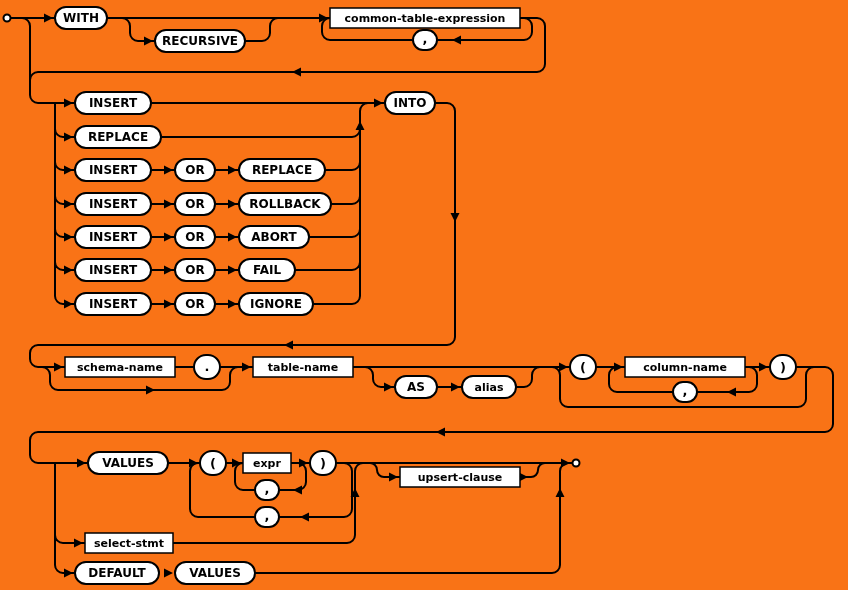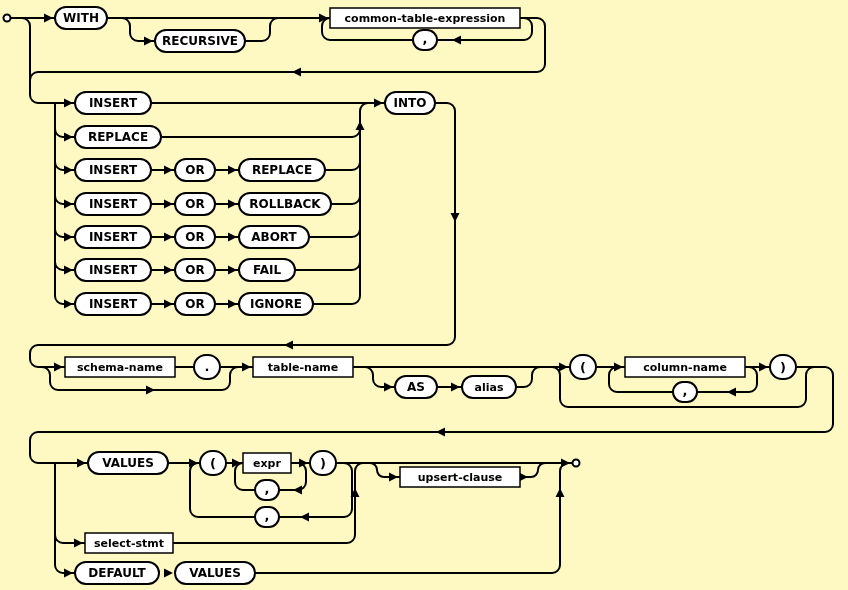--- a/index.html
+++ b/index.html
@@ -1,17 +1,17 @@
 <!DOCTYPE html>
 <html><head>
 <meta charset="utf-8">
 <style>
   html,body { margin:0; padding:0; background:#ffffff; }
   #page-canvas {
-    position:relative; width:848px; height:590px; background:#fef9c3;
+    position:relative; width:848px; height:590px; background:#f97316;
     font-family:"DejaVu Sans", sans-serif;
   }
   svg { display:block; }
   .rail   { fill:none; stroke:#000; stroke-width:2; }
   .thinbx { fill:#fff; stroke:#000; stroke-width:1.5; }
   .pill   { fill:#fff; stroke:#000; stroke-width:2; }
   .arrow  { fill:#000; stroke:none; }
   text.kw    { font-family:"DejaVu Sans", sans-serif; font-weight:bold; font-size:12px; text-anchor:middle; fill:#000; }
   text.nt    { font-family:"DejaVu Sans", sans-serif; font-weight:bold; font-size:11px; text-anchor:middle; fill:#000; }
   text.punct { font-family:"DejaVu Sans", sans-serif; font-weight:bold; font-size:13px; text-anchor:middle; fill:#000; }

